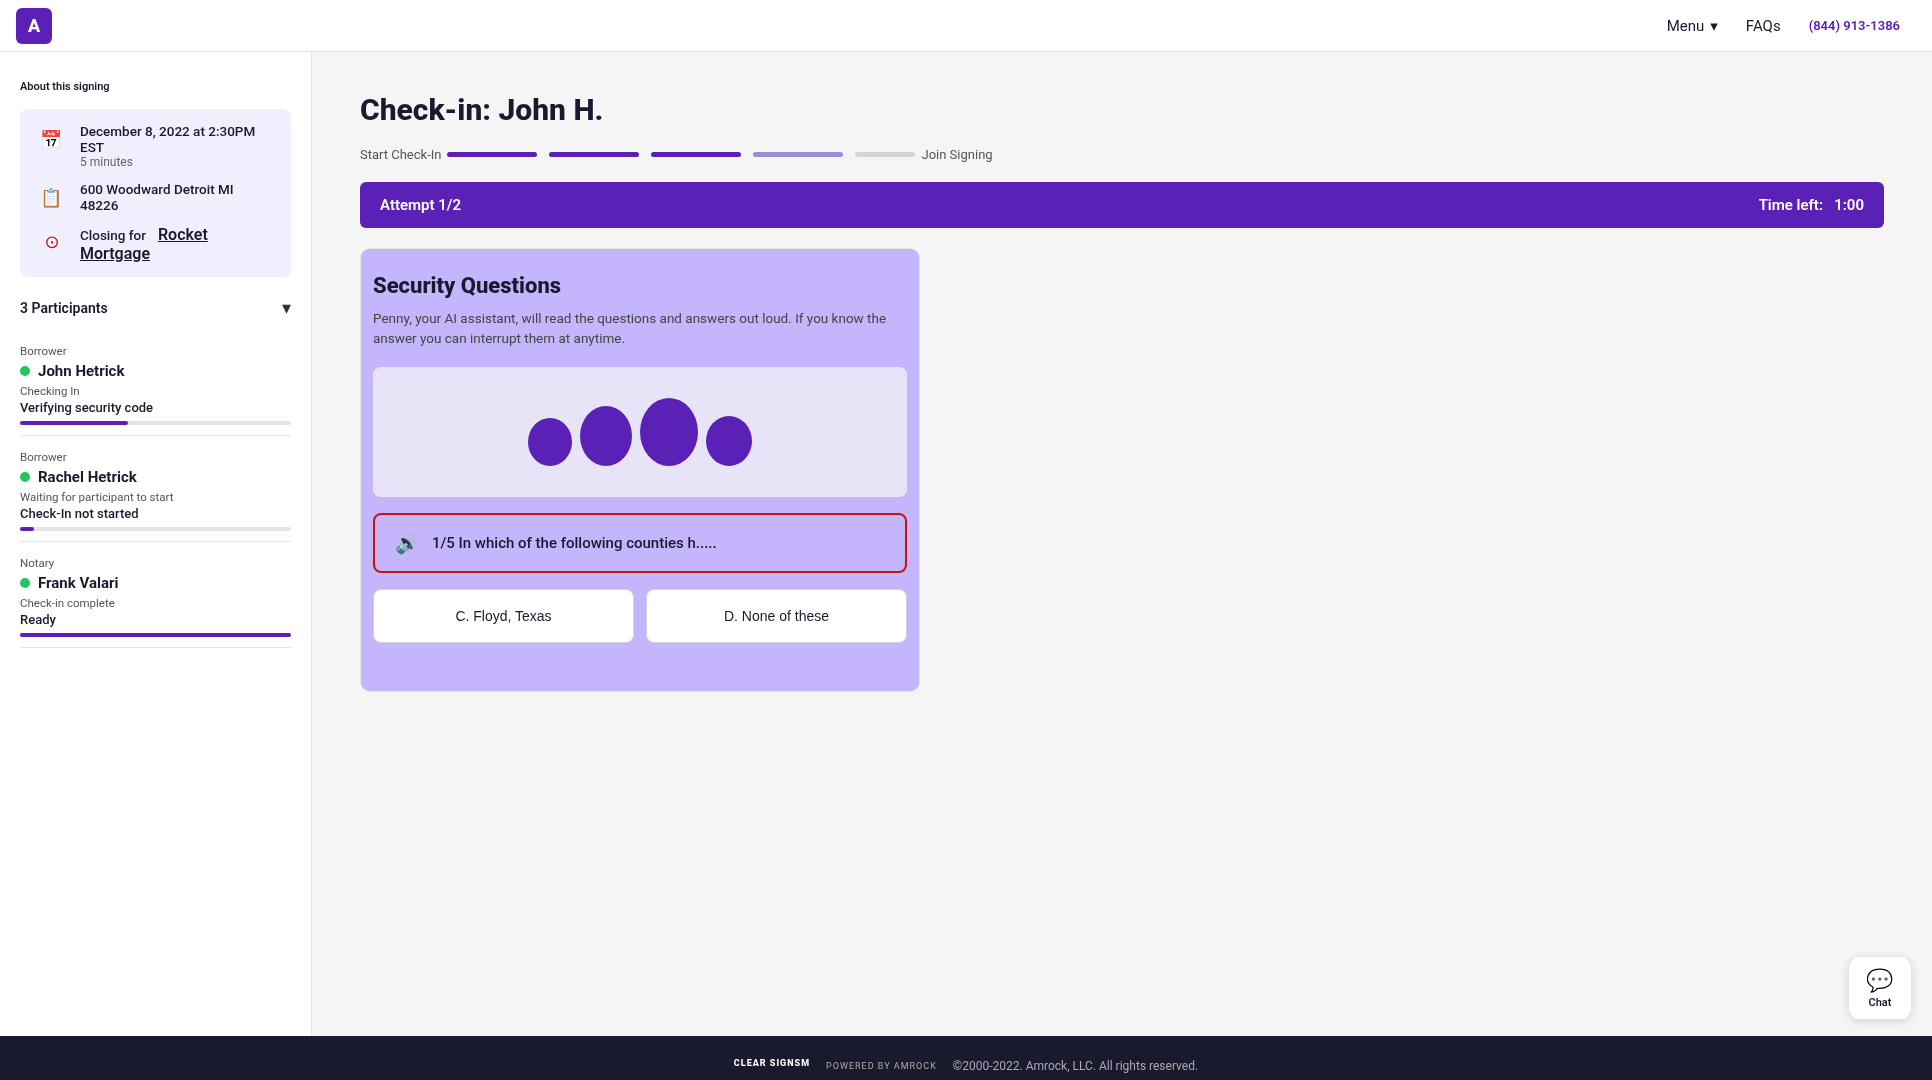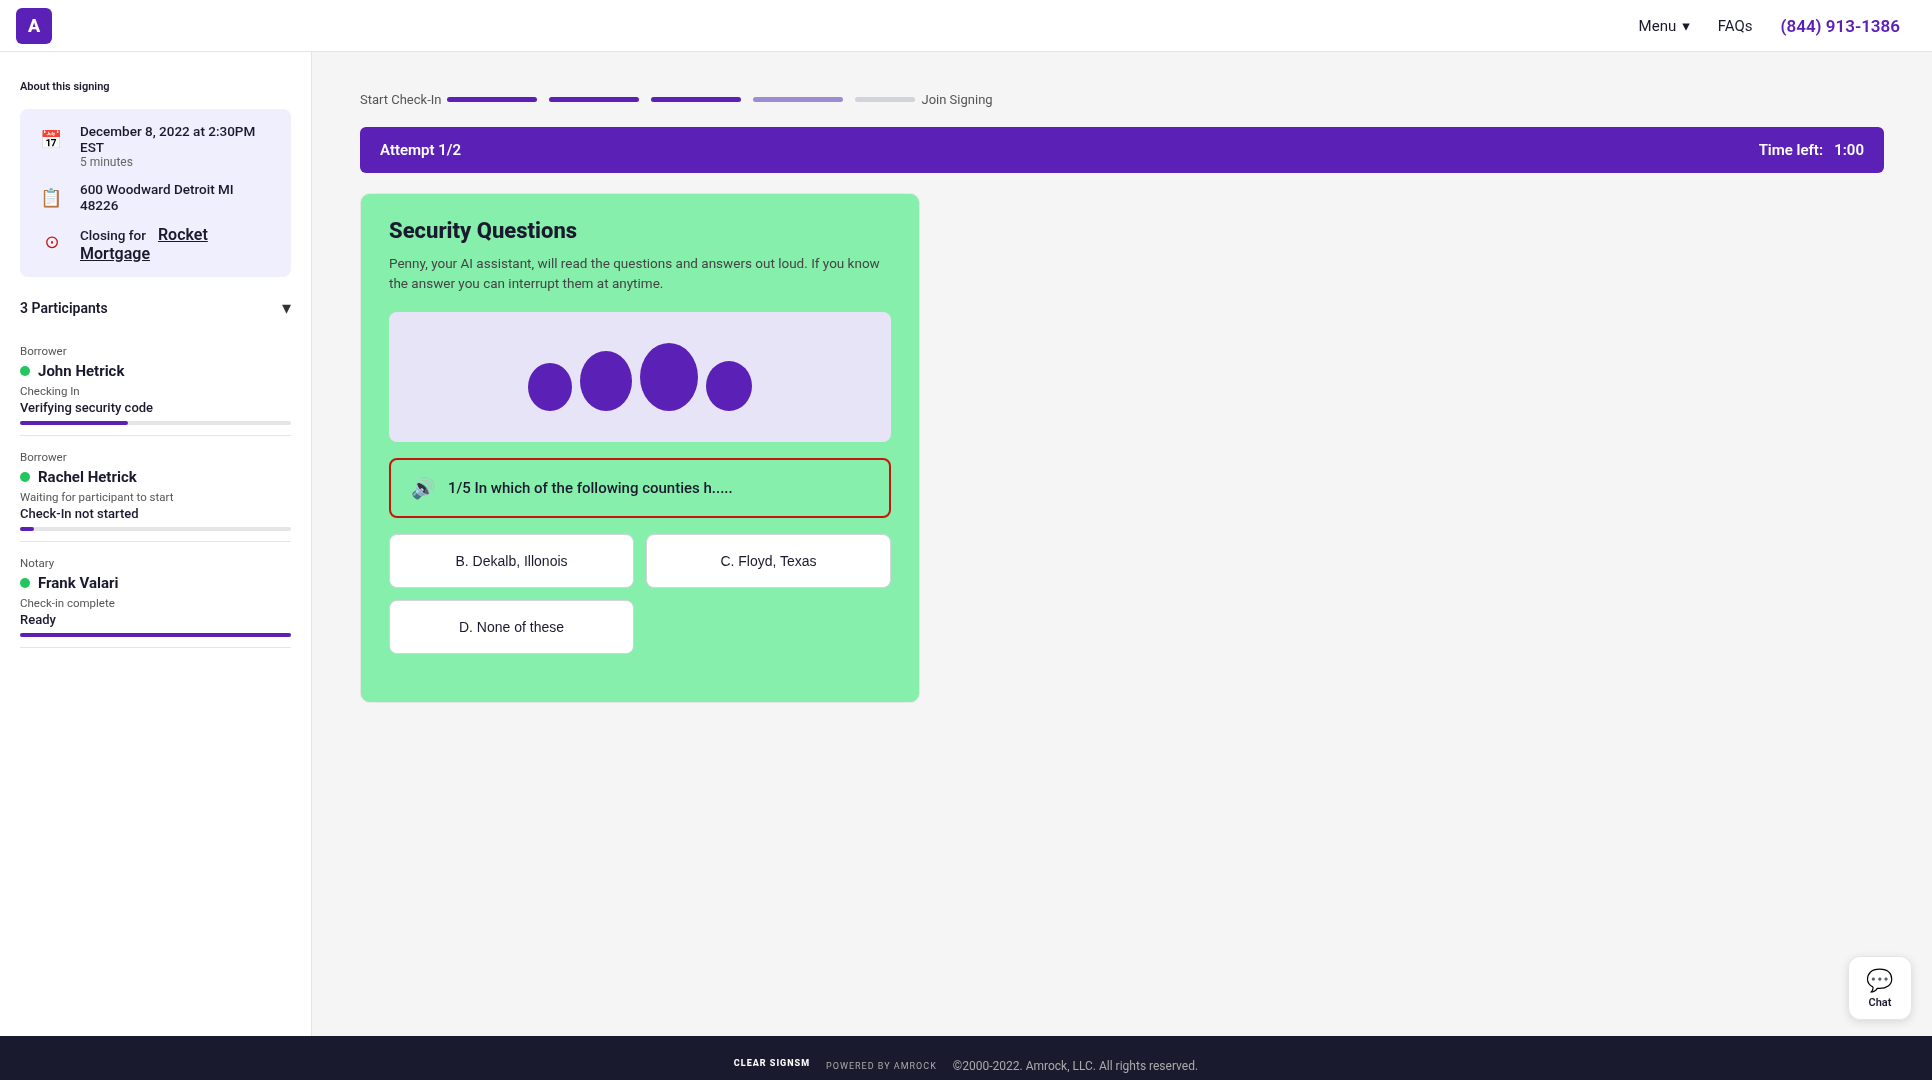--- a/index.html
+++ b/index.html
@@ -44,21 +44,21 @@
       font-size: 15px;
       color: #1a1a2e;
       cursor: pointer;
     }
     .header-faqs {
       font-size: 15px;
       color: #1a1a2e;
       cursor: pointer;
     }
     .header-phone {
-      font-size: 17px;
+      font-size: 13px;
       color: #5b21b6;
       font-weight: 600;
       text-decoration: none;
     }
 
     
     .layout {
       display: flex;
       min-height: calc(1080px - 52px - 44px);
     }
@@ -231,24 +231,24 @@
       font-size: 15px;
       font-weight: 600;
     }
     .time-text {
       font-size: 15px;
       font-weight: 600;
     }
 
     
     .security-card {
-      background: #86efac;
+      background: #c4b5fd;
       border: 1px solid #e5e5e5;
       border-radius: 10px;
-      padding: 24px 28px;
+      padding: 24px 12px;
       max-width: 560px;
     }
     .security-title {
       font-size: 22px;
       font-weight: 800;
       color: #1a1a2e;
       margin-bottom: 10px;
     }
     .security-desc {
       font-size: 13.5px;
@@ -478,20 +478,21 @@
       </div>
       <div class="participant-status-label">Check-in complete</div>
       <div class="participant-status">Ready</div>
       <div class="progress-bar-wrap">
         <div class="progress-bar-fill" style="width: 100%;"></div>
       </div>
     </div>
   </aside>
 
   <main class="main-content">
+    <h1 class="page-title">Check-in: John H.</h1>
 
     <div class="progress-steps">
       <span class="step-label">Start Check-In</span>
       <div class="step-bar step-bar-complete"></div>
       <div class="step-bar step-bar-current"></div>
       <div class="step-bar step-bar-partial"></div>
       <div class="step-bar step-bar-partial2"></div>
       <div class="step-bar step-bar-empty"></div>
       <span class="step-label">Join Signing</span>
     </div>
@@ -517,21 +518,20 @@
           <div class="audio-dot audio-dot-4"></div>
         </div>
       </div>
 
       <div class="question-box">
         <span class="speaker-icon">🔊</span>
         <span class="question-text">1/5 In which of the following counties h.....</span>
       </div>
 
       <div class="answers-grid">
-        <button class="answer-btn">B. Dekalb, Illonois</button>
         <button class="answer-btn">C. Floyd, Texas</button>
         <button class="answer-btn">D. None of these</button>
       </div>
 
     </div>
   </main>
 </div>
 
 <footer class="footer">
   <span class="footer-brand">

